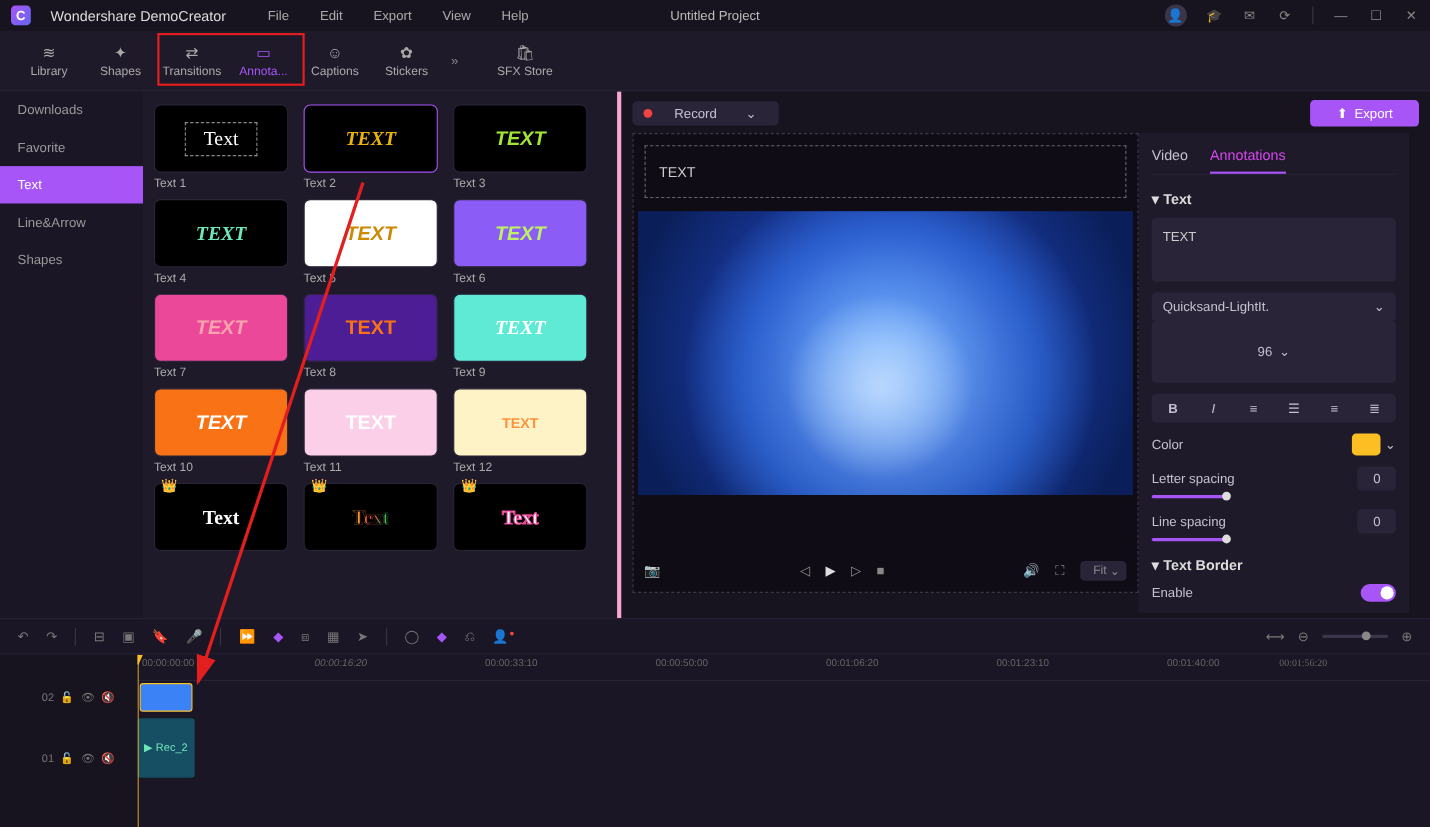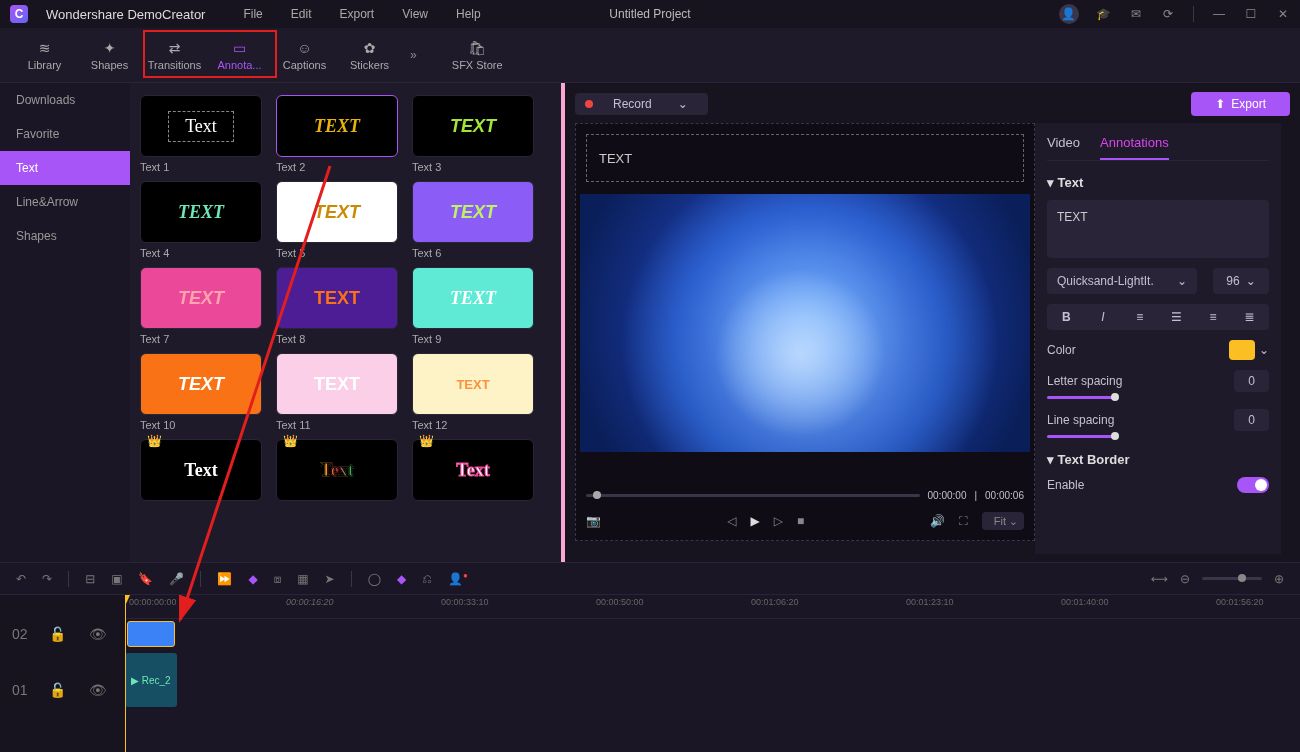--- a/index.html
+++ b/index.html
@@ -57,21 +57,21 @@
 .pv-slider .dot { position: absolute; left: 2%; top: -3px; width: 8px; height: 8px; border-radius: 50%; background: #aaa; }
 .pv-controls { position: absolute; bottom: 6px; left: 10px; right: 10px; height: 26px; display: flex; align-items: center; gap: 14px; color: #888; }
 .pv-controls .spacer { flex: 1; }
 .fitsel { background: #2a2438; padding: 3px 18px 3px 12px; border-radius: 4px; font-size: 11px; position: relative; }
 .propcol { width: 246px; background: #1e1a2a; padding: 10px 12px; display: flex; flex-direction: column; gap: 10px; }
 .proptabs { display: flex; gap: 20px; font-size: 13px; border-bottom: 1px solid #2a2438; }
 .ptab { padding: 2px 0 8px; cursor: pointer; }
 .ptab.active { color: #d946ef; border-bottom: 2px solid #a855f7; }
 .sect-head { display: flex; align-items: center; gap: 4px; font-size: 13px; font-weight: 600; color: #ddd; margin-top: 4px; }
 .textarea { background: #2a2438; border-radius: 4px; padding: 10px; min-height: 58px; font-size: 12px; color: #ccc; }
-.fontrow { display: flex; gap: 16px; }
+.fontrow { display: flex; gap: 0; flex-direction: column; }
 .select { flex: 1; background: #2a2438; border-radius: 4px; padding: 6px 10px; font-size: 12px; display: flex; justify-content: space-between; align-items: center; }
 .select.small { flex: 0 0 56px; justify-content: center; gap: 6px; }
 .stylebar { display: flex; gap: 10px; background: #2a2438; border-radius: 4px; padding: 6px; justify-content: space-around; }
 .stylebar span { width: 20px; text-align: center; cursor: pointer; }
 .proprow { display: flex; align-items: center; justify-content: space-between; font-size: 12px; }
 .swatch { width: 26px; height: 20px; border-radius: 4px; background: #fbbf24; }
 .slider-small { width: 70px; height: 3px; background: #a855f7; border-radius: 2px; position: relative; }
 .slider-small .knob { position: absolute; right: -2px; top: -3px; width: 8px; height: 8px; border-radius: 50%; background: #ddd; }
 .valbox { background: #2a2438; border-radius: 4px; padding: 4px 14px; font-size: 12px; }
 .toggle { width: 32px; height: 16px; background: #a855f7; border-radius: 8px; position: relative; }
@@ -82,21 +82,21 @@
 .tl-tools { height: 32px; display: flex; align-items: center; gap: 16px; padding: 0 16px; color: #777; border-bottom: 1px solid #2a2438; }
 .tl-tools .sep { width: 1px; height: 16px; background: #3a3548; }
 .tl-tools .rightside { margin-left: auto; display: flex; align-items: center; gap: 12px; }
 .zoom-slider { width: 60px; height: 3px; background: #3a3548; border-radius: 2px; position: relative; }
 .zoom-slider .knob { position: absolute; left: 60%; top: -3px; width: 8px; height: 8px; border-radius: 50%; background: #888; }
 .tl-body { flex: 1; display: flex; position: relative; }
 .tl-labels { width: 125px; background: #18141f; }
 .tl-tracks { flex: 1; position: relative; background: #1a1625; overflow: hidden; }
 .ruler { height: 24px; display: flex; align-items: center; font-size: 9px; color: #666; position: relative; border-bottom: 1px solid #2a2438; }
 .ruler .tick { position: absolute; top: 2px; }
-.track-head { width: 125px; height: 30px; display: flex; align-items: center; gap: 22px; padding: 0 12px; color: #777; font-size: 14px; }
+.track-head { width: 125px; height: 30px; display: flex; align-items: center; gap: 6px; padding: 0 12px; color: #777; font-size: 10px; margin-left: 26px; }
 .clip { position: absolute; height: 26px; border-radius: 3px; display: flex; align-items: center; padding: 0 6px; font-size: 10px; overflow: hidden; }
 .clip.text { top: 26px; left: 2px; width: 48px; background: #3b82f6; border: 1px solid #fbbf24; }
 .clip.video { top: 58px; left: 0; width: 52px; height: 54px; background: #164e63; color: #6ee7b7; }
 .playhead { position: absolute; left: 0; top: 0; bottom: 0; width: 1px; background: #fbbf24; }
 .playhead::before { content: ""; position: absolute; top: 0; left: -4px; width: 9px; height: 10px; background: #fbbf24; clip-path: polygon(0 0, 100% 0, 50% 100%); }
 
 
 .anno-arrow { position: absolute; pointer-events: none; z-index: 999; }
 
 ::-webkit-scrollbar { width: 6px; }
@@ -291,28 +291,20 @@
       </div>
     </div>
     <div class="canvas-wrap">
       <div class="canvas">
         <div class="text-overlay">
             <span>TEXT</span>
           </div>
         <div class="video-thumb">
           <div class="bloom" style="width:380px;height:380px;top:-40px;left:40px"></div>
           <div class="bloom" style="width:200px;height:200px;top:60px;left:120px;background:radial-gradient(circle,rgba(191,219,254,0.9),transparent 60%)"></div>
-        </div>
-        <div class="pv-timebar">
-          <div class="pv-slider">
-              <div class="dot"></div>
-            </div>
-          <span>00:00:00</span>
-          <span>|</span>
-          <span>00:00:06</span>
         </div>
         <div class="pv-controls">
           <span>📷</span>
           <span class="spacer"></span>
           <span>◁</span>
           <span style="color:#ddd">▶</span>
           <span>▷</span>
           <span>■</span>
           <span class="spacer"></span>
           <span>🔊</span>
@@ -437,21 +429,21 @@
     </div>
     <div class="tl-tracks">
       <div class="ruler" id="ruler">
           <span class="tick" style="left: 4px;">00:00:00:00</span>
           <span class="tick" style="left: 161px; font-style: italic;">00:00:16:20</span>
           <span class="tick" style="left: 316px;">00:00:33:10</span>
           <span class="tick" style="left: 471px;">00:00:50:00</span>
           <span class="tick" style="left: 626px;">00:01:06:20</span>
           <span class="tick" style="left: 781px;">00:01:23:10</span>
           <span class="tick" style="left: 936px;">00:01:40:00</span>
-          <span class="tick" style="left: 1091px;">00:01:56:20</span>
+          <span class="tick" style="left: 1038px; font-family: Liberation Serif, serif;">00:01:56:20</span>
         </div>
       <div class="clip text"></div>
       <div class="clip video">
         <div style="display:flex;align-items:center;gap:3px">
             <span>▶</span>
             <span>Rec_2</span>
           </div>
       </div>
       <div class="playhead"></div>
     </div>

